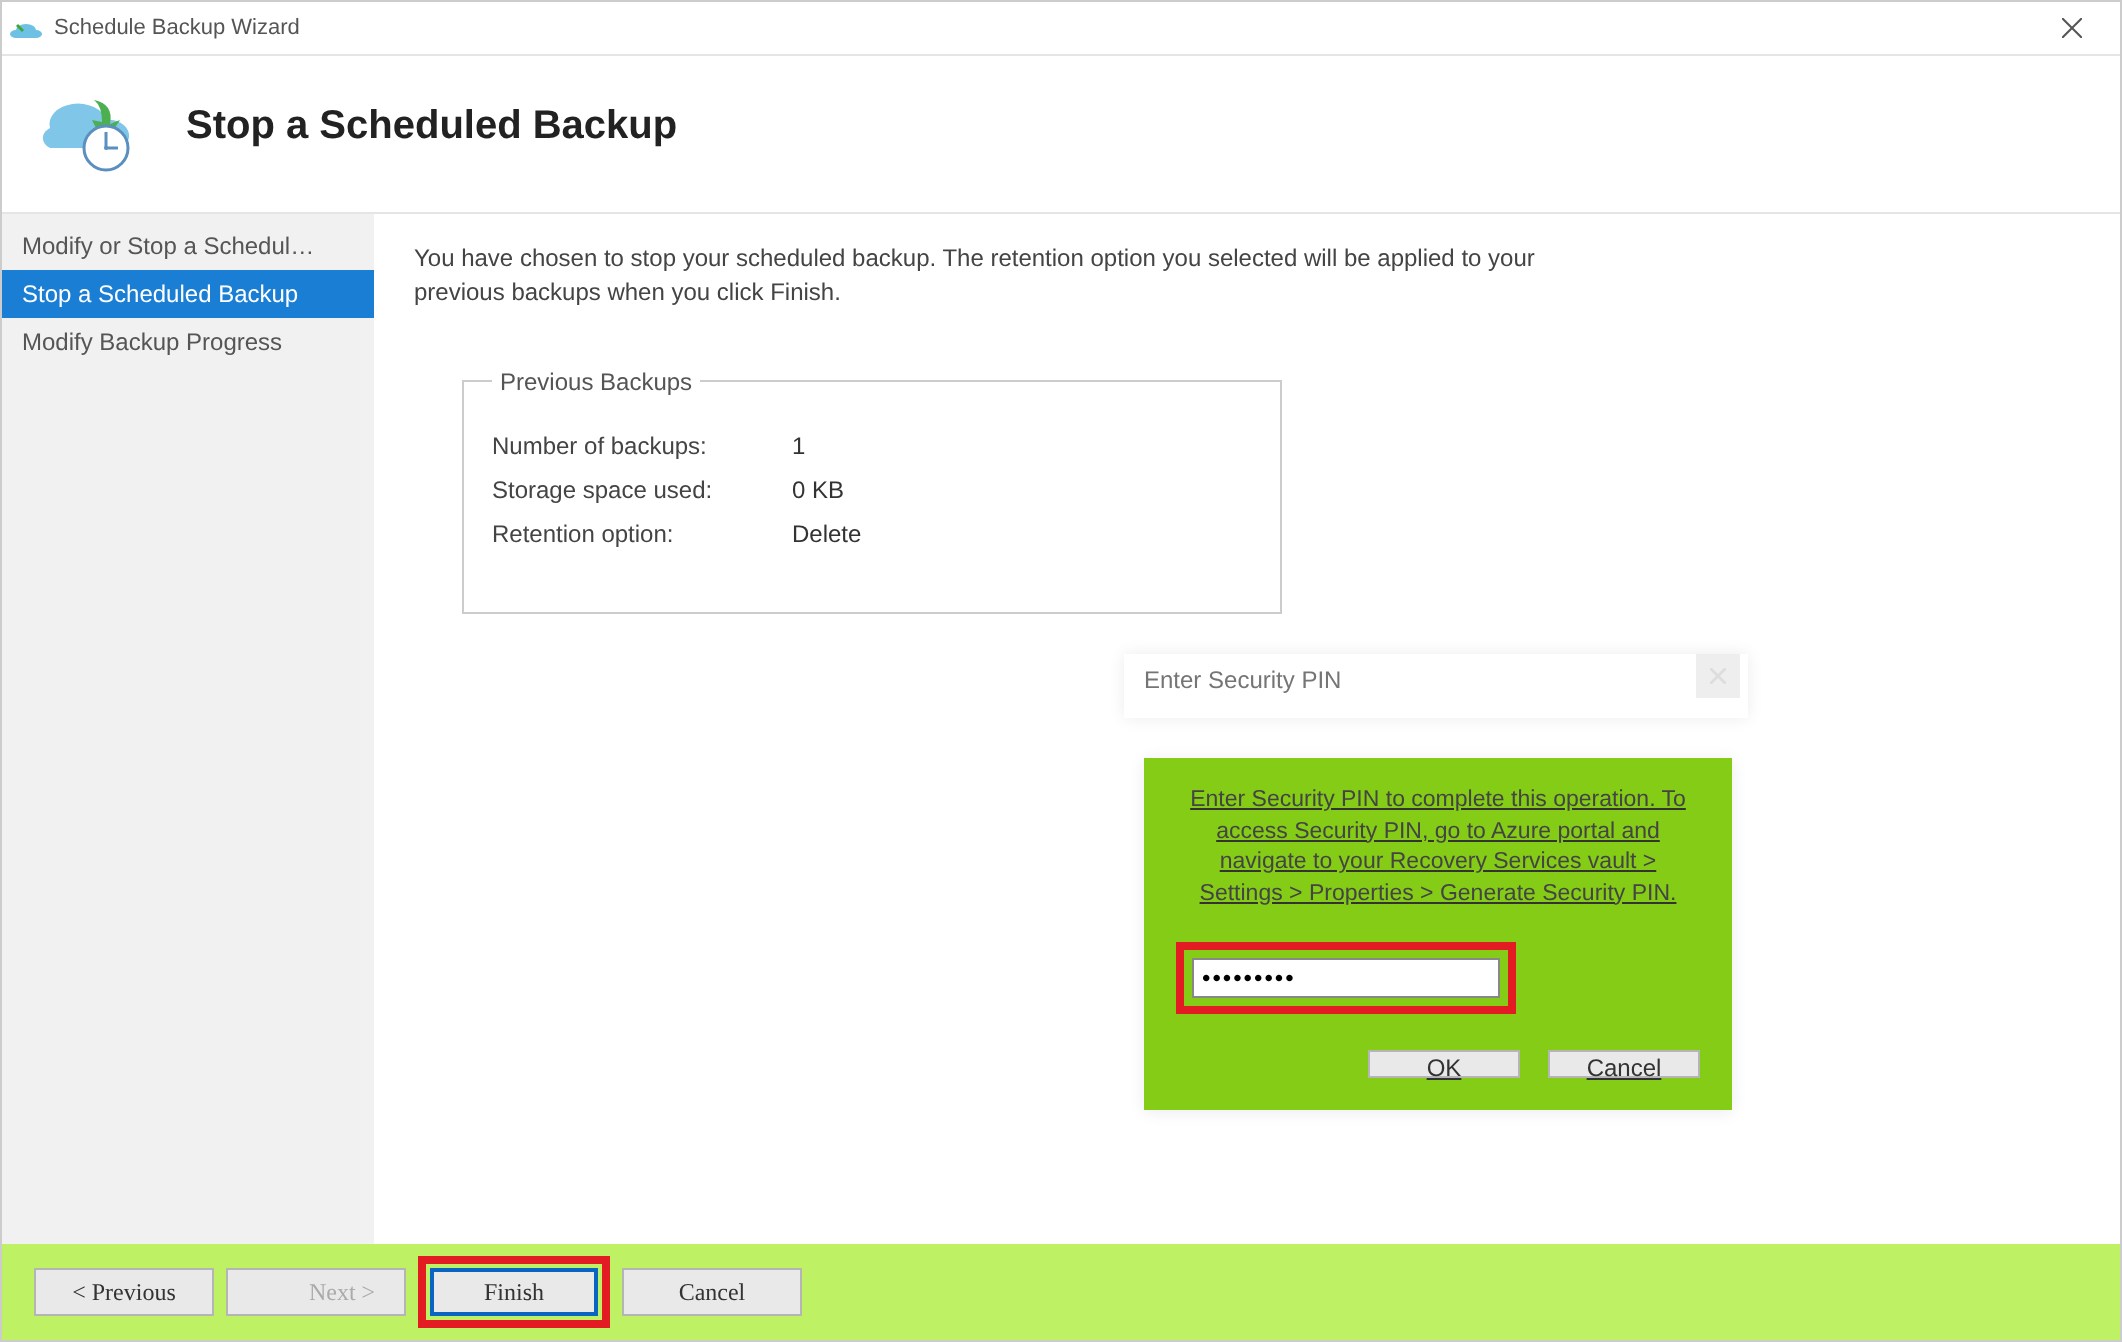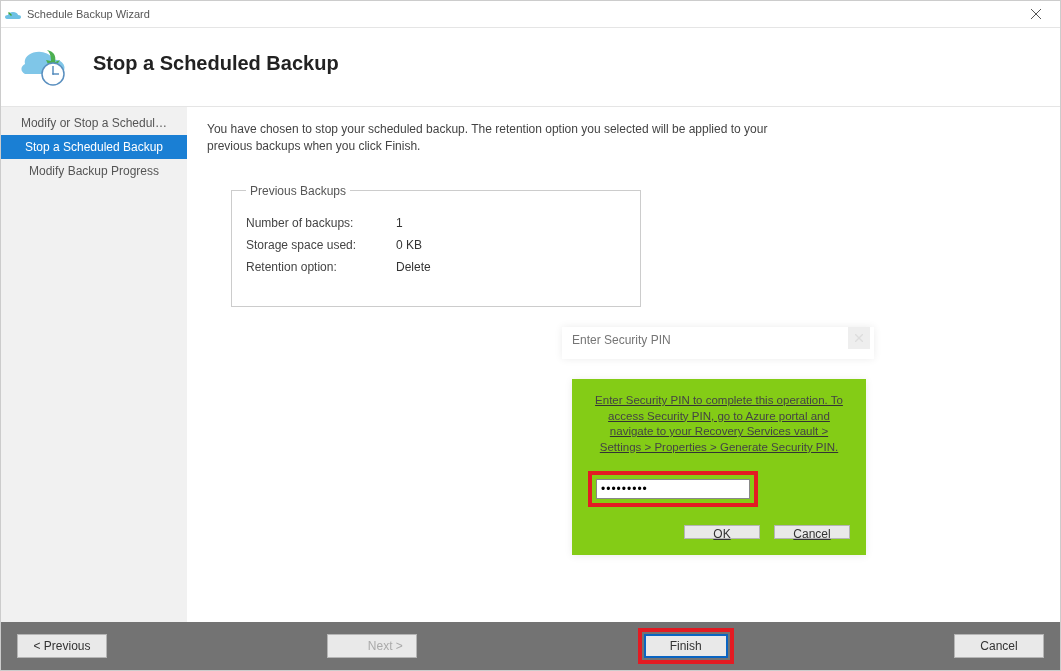--- a/index.html
+++ b/index.html
@@ -69,21 +69,20 @@
     display:flex;
     flex-direction:column;
     padding-top:4px;
   }
   .sidebar .step {
     padding:5px 10px;
     color:#555;
     white-space:nowrap;
     overflow:hidden;
     text-overflow:ellipsis;
-    text-align:center;
   }
   .sidebar .step.active {
     background:#1a7fd4;
     color:#fff;
   }
   .main {
     flex:1;
     background:#fff;
     padding:14px 20px;
     position:relative;
@@ -161,26 +160,27 @@
   .pin-panel-2 .btns { display:flex; justify-content:flex-end; gap:14px; }
   .pin-panel-2 .btns button {
     width:76px; height:14px;
     border:1px solid #b5b5b5;
     background:#e9e9e9;
     font-size:12px;
     color:#333;
   }
   .footer {
     height:48px;
-    background:#737373;
+    background:#bef264;
     display:flex;
     align-items:center;
-    justify-content:space-between;
+    justify-content:flex-start;
     padding:0 16px;
     gap:6px;
+    font-family:Liberation Serif, serif;
   }
   .footer button {
     width:90px; height:24px;
     border:1px solid #b5b5b5;
     background:#e9e9e9;
     font-size:12px;
     color:#333;
   }
   .footer button.disabled { color:#aaa;padding-left:32px; }
   .footer .finish-wrap {

